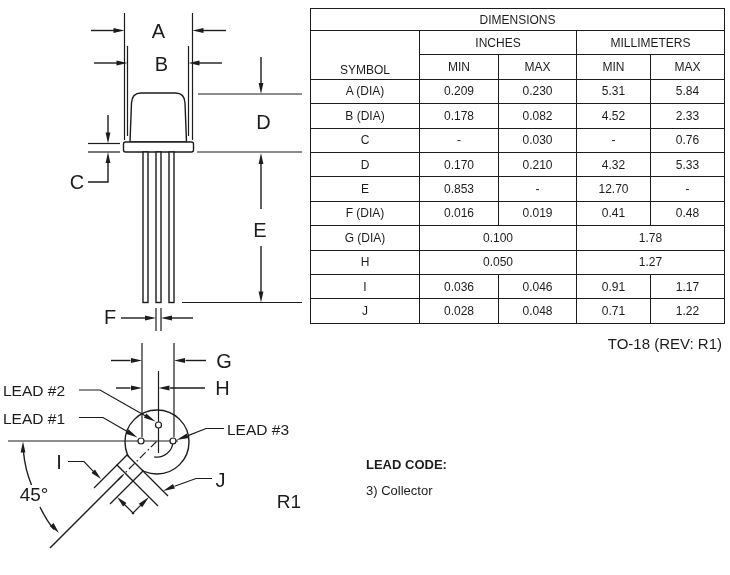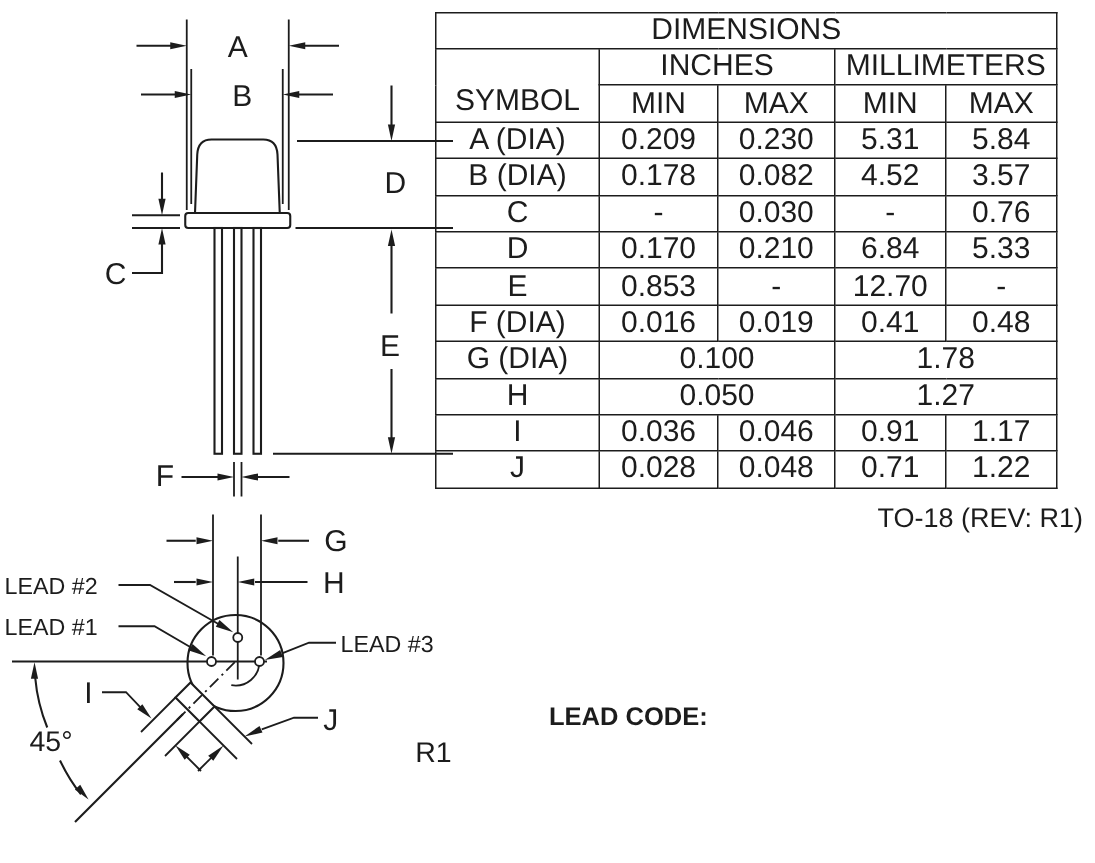--- a/index.html
+++ b/index.html
@@ -18,43 +18,43 @@
   svg polygon{fill:#1c1c1c;stroke:none;}
   svg text{
     fill:#1c1c1c; stroke:none;
     font-family:"Liberation Sans", sans-serif;
     font-size:20px;
   }
   svg text.small{font-size:15.5px;}
   svg text.mid{font-size:19px;}
 
   .dim-table{
-    position:absolute; left:290px; top:8px;
+    position:absolute; left:310px; top:8px;
     border-collapse:collapse;
     table-layout:fixed;
-    font-size:20px;
+    font-size:12px;
   }
   .dim-table td, .dim-table th{
     border:1.6px solid #1c1c1c;
     text-align:center; vertical-align:middle;
     padding:0; font-weight:normal;
     height:23.4px; overflow:hidden;
   }
   .dim-table .c0{width:108px}.dim-table .c1{width:78px}
   .dim-table .c2{width:77px}.dim-table .c3{width:73px}.dim-table .c4{width:73px}
   .dim-table .title-row td{height:21px;}
   .dim-table .symbol-head{vertical-align:bottom;padding-bottom:2px;}
 
   .footnote{
     position:absolute; right:8px; top:335px;
-    font-size:18px; text-align:right;
+    font-size:15px; text-align:right;
   }
   .lead-code{
-    position:absolute; left:366px; top:465px;
-    font-size:17px; line-height:26.4px;
+    position:absolute; left:366px; top:452px;
+    font-size:13px; line-height:26.4px;
   }
   .lead-code .lc-title{font-weight:bold;}
 </style>
 </head>
 <body>
 
 <svg width="730" height="575" viewBox="0 0 730 575">
 
   <g>
 
@@ -208,34 +208,34 @@
     <td>0.209</td>
     <td>0.230</td>
     <td>5.31</td>
     <td>5.84</td>
   </tr>
   <tr>
     <td>B (DIA)</td>
     <td>0.178</td>
     <td>0.082</td>
     <td>4.52</td>
-    <td>3.57</td>
+    <td>2.33</td>
   </tr>
   <tr>
     <td>C</td>
     <td>-</td>
     <td>0.030</td>
     <td>-</td>
     <td>0.76</td>
   </tr>
   <tr>
     <td>D</td>
     <td>0.170</td>
     <td>0.210</td>
-    <td>6.84</td>
+    <td>4.32</td>
     <td>5.33</td>
   </tr>
   <tr>
     <td>E</td>
     <td>0.853</td>
     <td>-</td>
     <td>12.70</td>
     <td>-</td>
   </tr>
   <tr>
@@ -269,13 +269,14 @@
     <td>0.71</td>
     <td>1.22</td>
   </tr>
   </tbody>
 </table>
 
 <div class="footnote">TO-18 (REV: R1)</div>
 
 <div class="lead-code">
   <div class="lc-title">LEAD CODE:</div>
+  <div>3) Collector</div>
 </div>
 
 </body></html>

